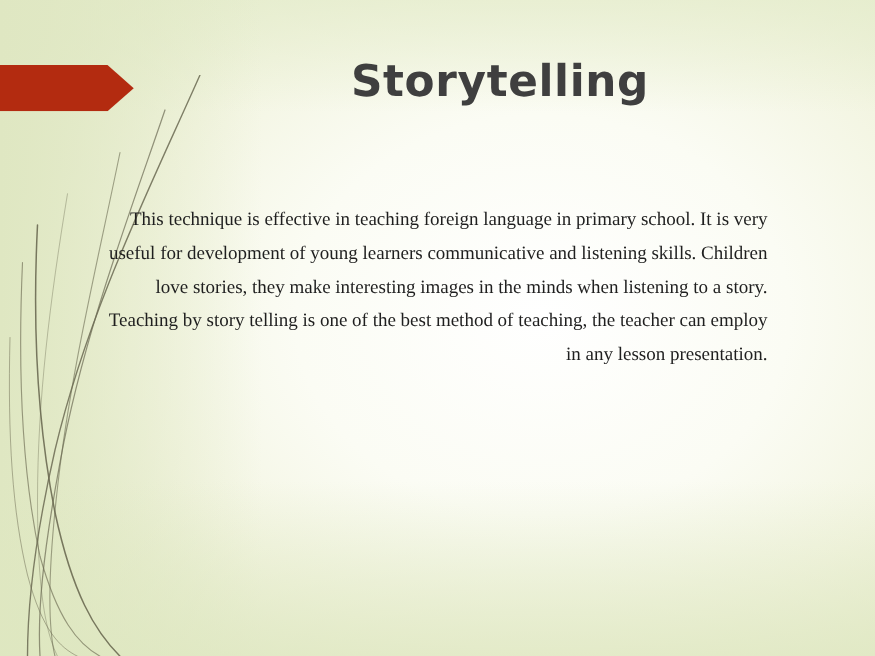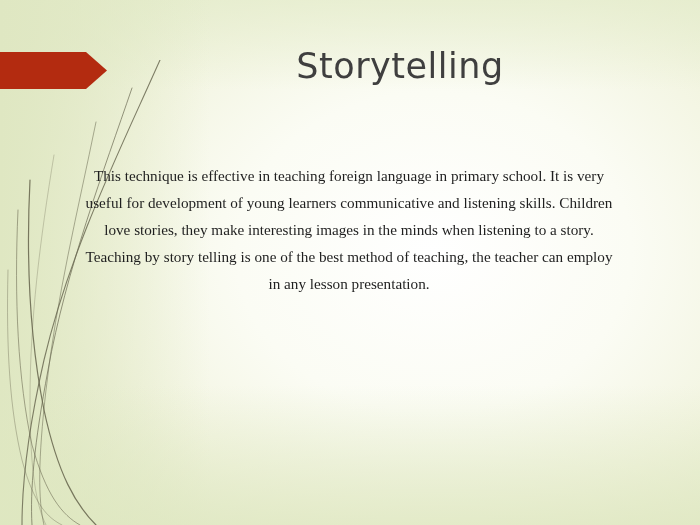--- a/index.html
+++ b/index.html
@@ -63,35 +63,35 @@
 
   .slide-title {
     position: absolute;
     left: 150px;
     top: 46px;
     width: 500px;
     text-align: center;
     font-size: 35px;
     line-height: 1.15;
     color: #3f3f3f;
-    font-weight: 400;
+    font-weight: 700;
     letter-spacing: 0.5px;
     font-family: "DejaVu Sans", sans-serif;
   }
 
   .slide-body {
     position: absolute;
     left: 84px;
     top: 162px;
     width: 530px;
     font-family: "Liberation Serif", serif;
     font-size: 15.2px;
     line-height: 1.78;
     color: #1f1f1f;
-    text-align: center;
+    text-align: right;
   }
 </style>
 </head>
 <body>
 
 <div class="slide">
 
   <div class="slide-tint-top"></div>
   <div class="slide-tint-left"></div>
   <div class="slide-tint-bottom"></div>

